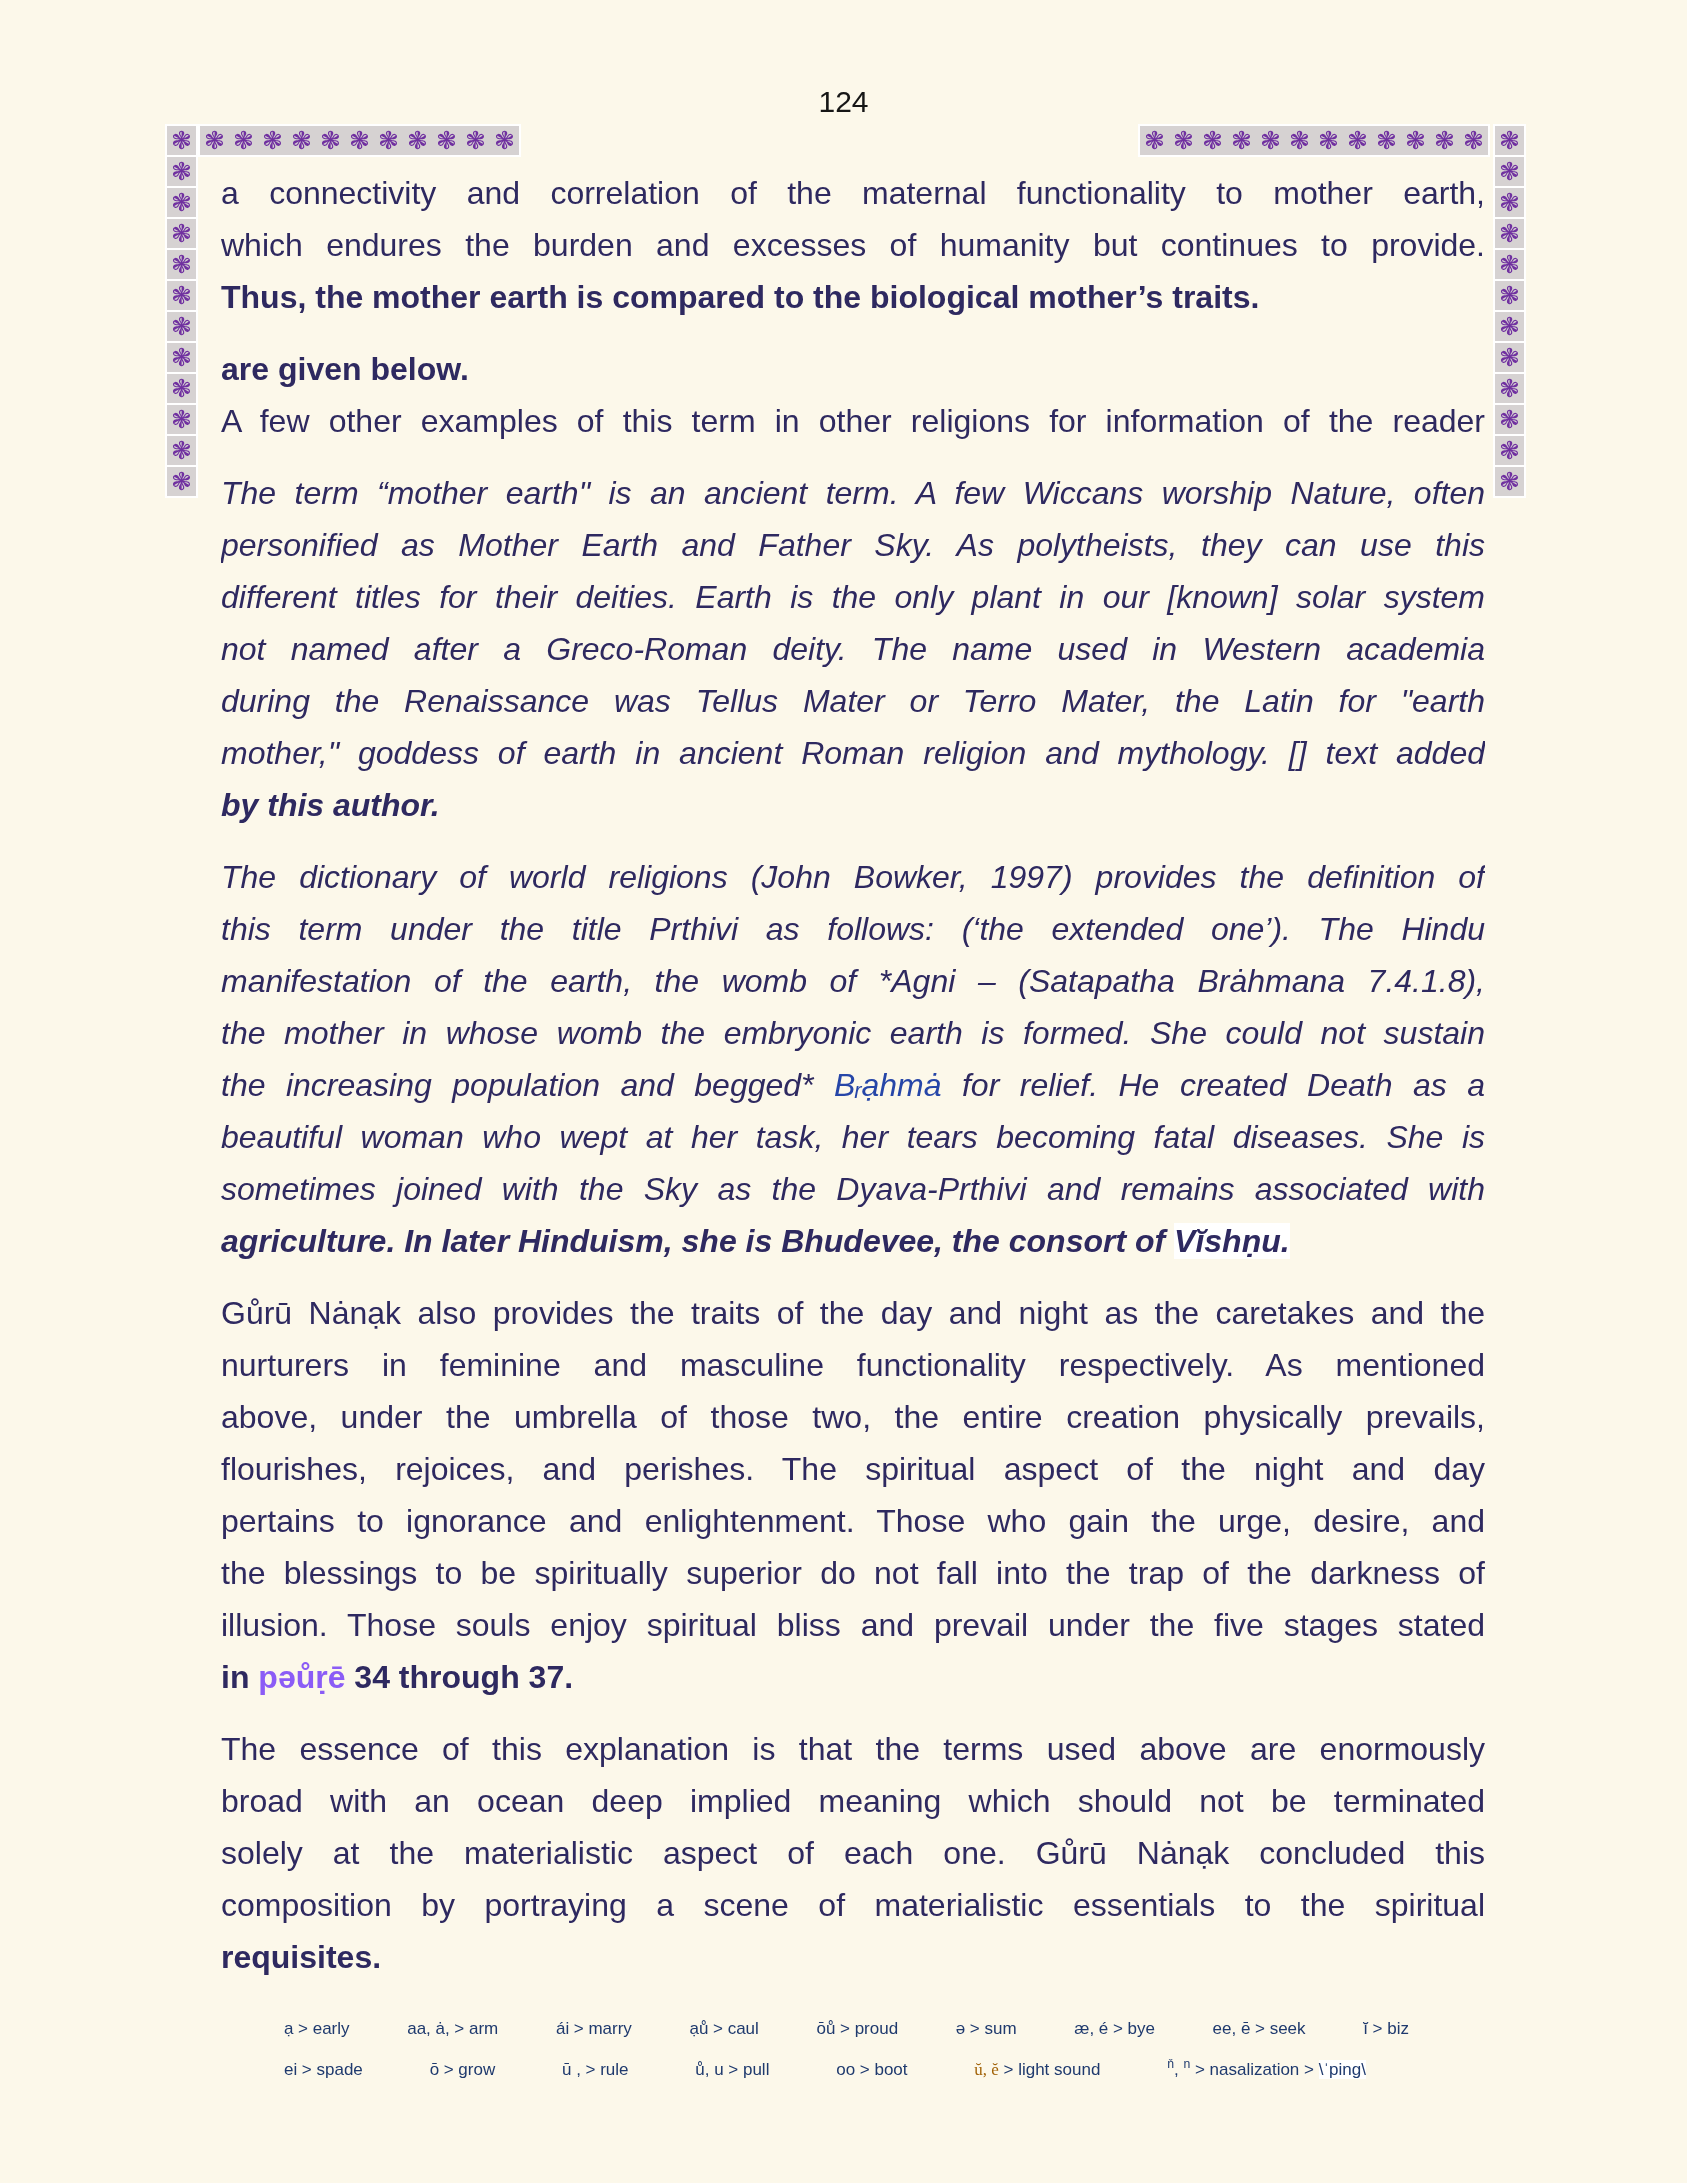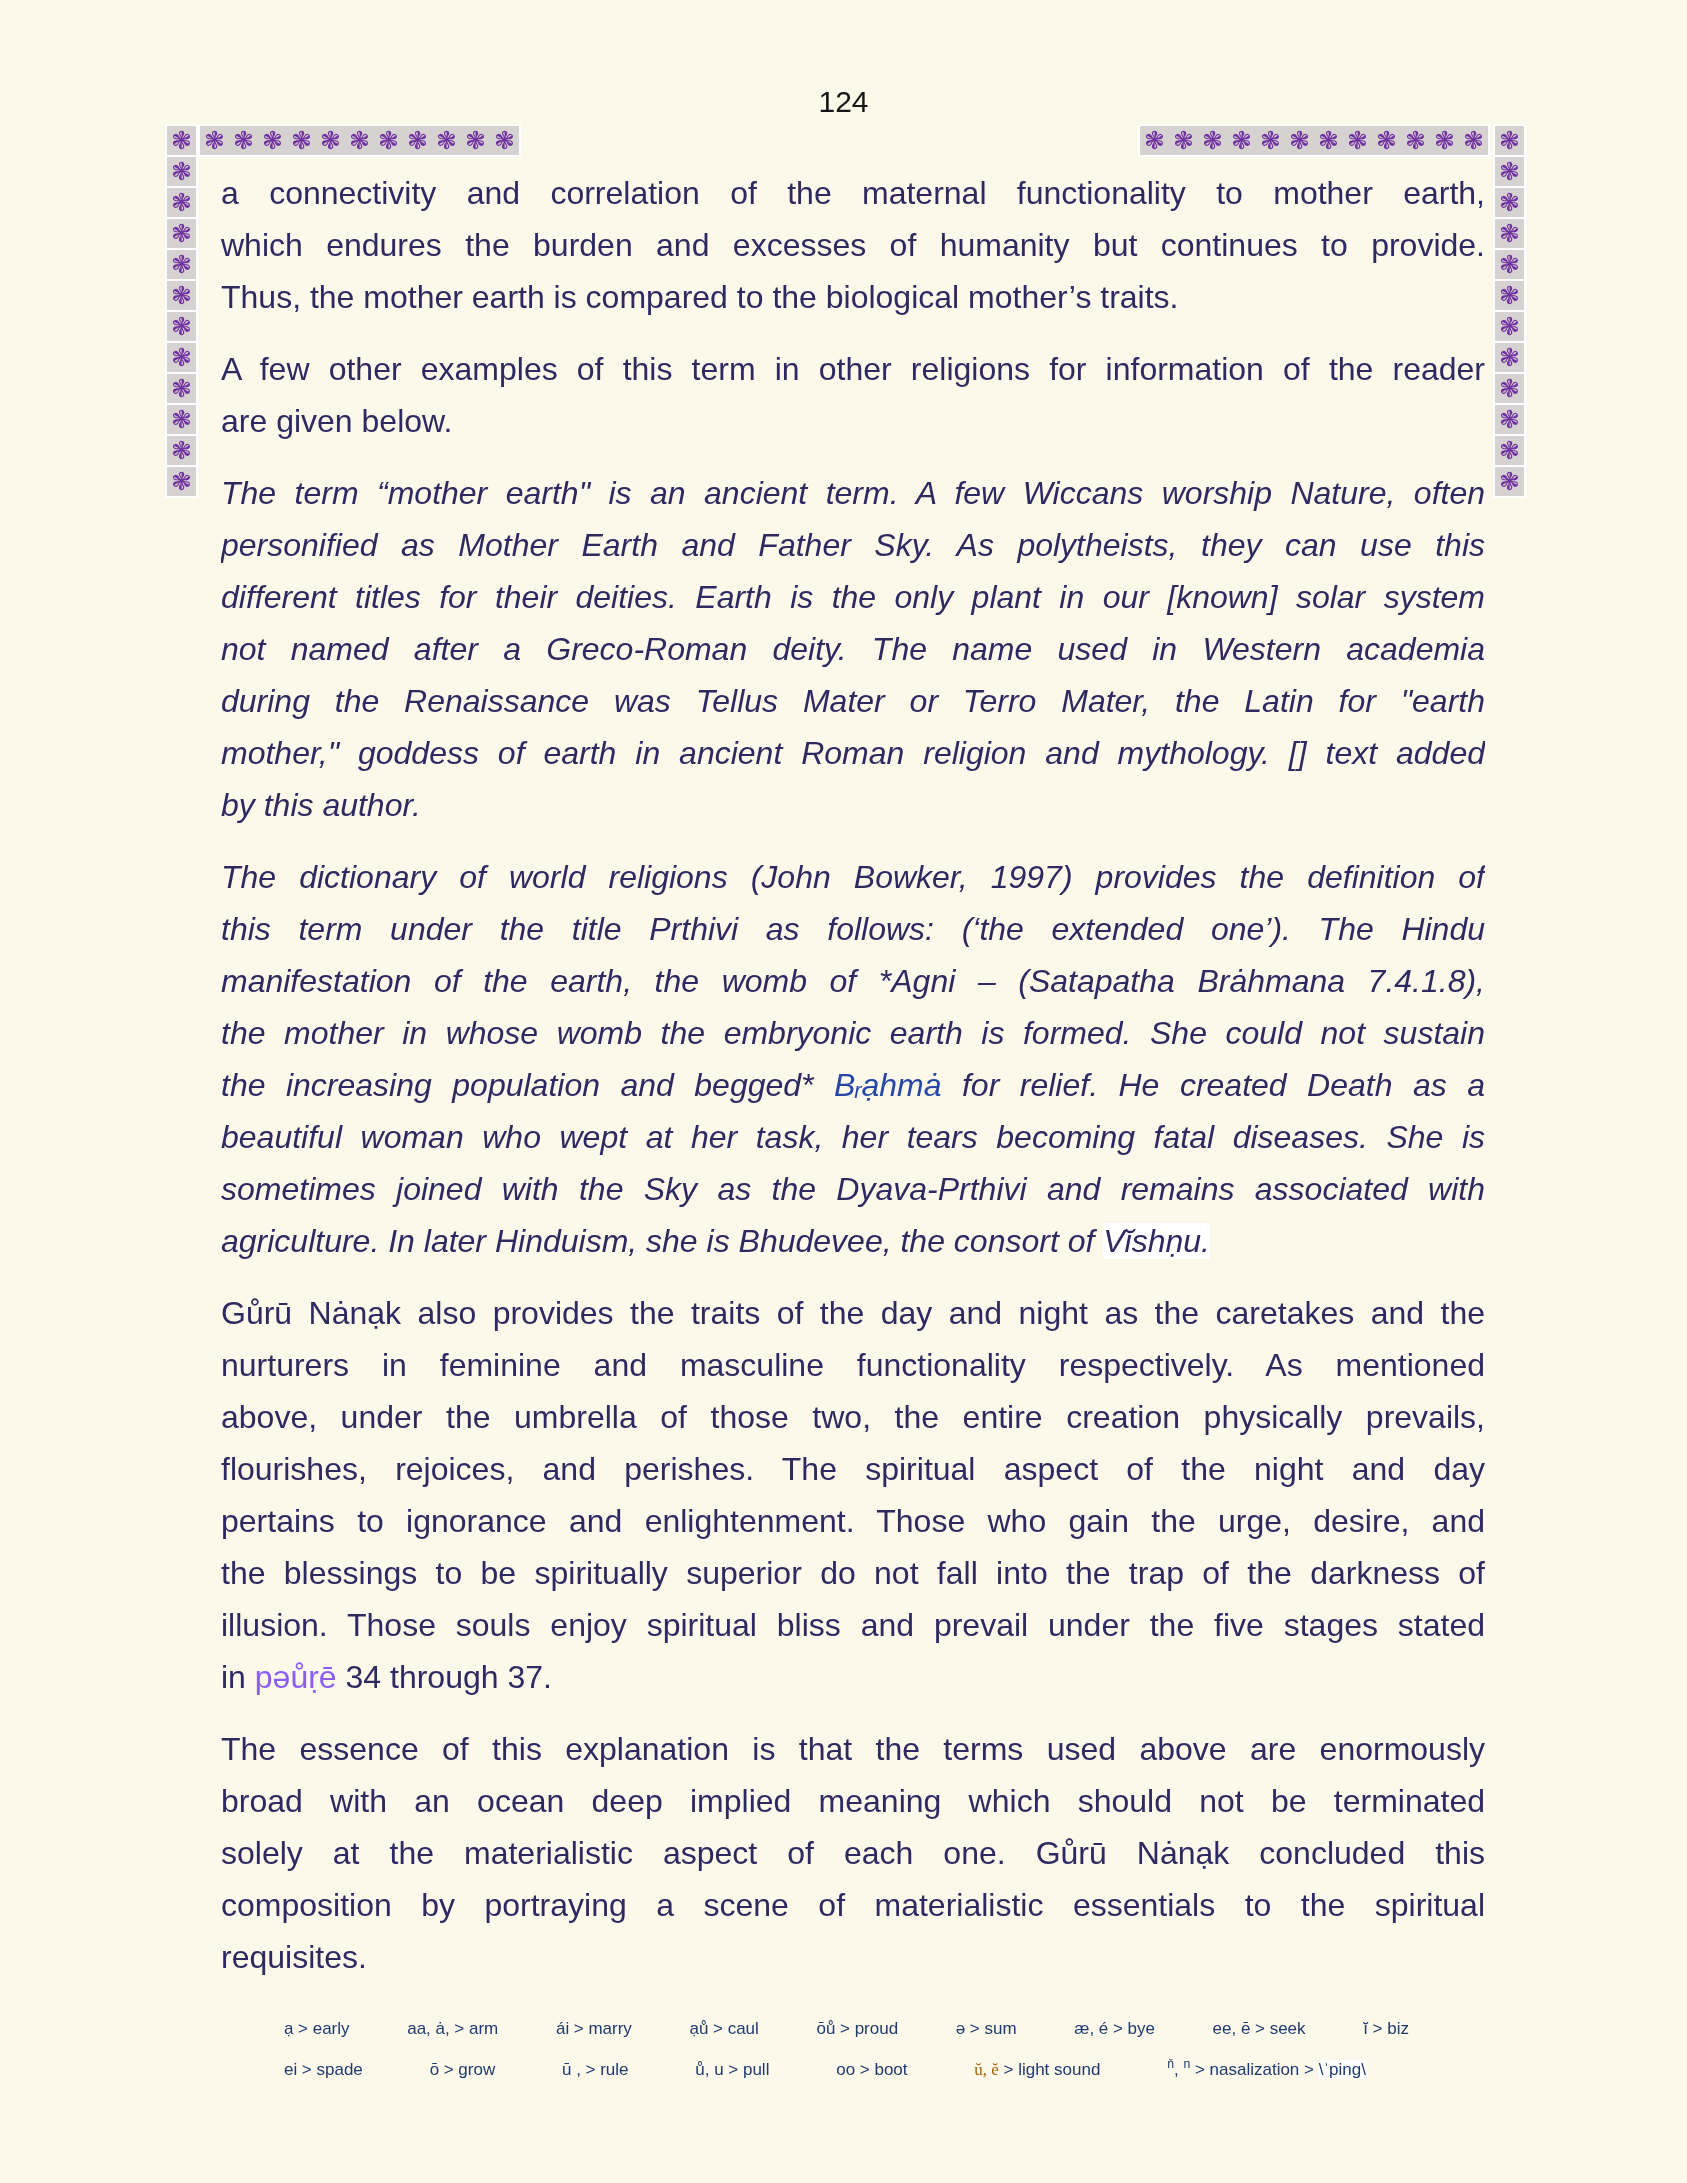--- a/index.html
+++ b/index.html
@@ -29,21 +29,21 @@
   #orn-right{left:1493px;top:124px;padding:2px;}
   
   .content{position:absolute;left:205px;top:167px;width:1280px;}
   .para{margin:0 0 20px 16px;}
   .line{
     font-size:32px;line-height:52px;height:52px;overflow:hidden;
     color:#2E2960;text-align:justify;text-align-last:justify;
     white-space:normal;
   }
   .para.italic .line{font-style:italic;}
-  .line.last{text-align-last:left;}
+  .line.last{text-align-last:left;font-weight:bold;}
   .c-blue{color:#2646A8;}
   .c-black{color:#8b5cf6;}
   .c-gray{color:#a16207;font-family:Liberation Serif, serif;}
   .hl-white{background:#FFFFFF;}
   
   .guide{
     position:absolute;left:284px;top:2019px;width:1125px;
     color:#1F3A6E;font-size:17px;
   }
   .grow{display:flex;justify-content:space-between;height:38px;align-items:baseline;}
@@ -124,22 +124,22 @@
       </div>
   </div>
 
   <div class="content" id="paras">
       <div class="para regular">
         <div class="line">a connectivity and correlation of the maternal functionality to mother earth,</div>
         <div class="line">which endures the burden and excesses of humanity but continues to provide.</div>
         <div class="line last">Thus, the mother earth is compared to the biological mother’s traits.</div>
       </div>
       <div class="para regular">
+        <div class="line last">are given below.</div>
         <div class="line">A few other examples of this term in other religions for information of the reader</div>
-        <div class="line last">are given below.</div>
       </div>
       <div class="para italic">
         <div class="line">The term “mother earth" is an ancient term. A few Wiccans worship Nature, often</div>
         <div class="line">personified as Mother Earth and Father Sky. As polytheists, they can use this</div>
         <div class="line">different titles for their deities. Earth is the only plant in our [known] solar system</div>
         <div class="line">not named after a Greco-Roman deity. The name used in Western academia</div>
         <div class="line">during the Renaissance was Tellus Mater or Terro Mater, the Latin for "earth</div>
         <div class="line">mother," goddess of earth in ancient Roman religion and mythology. [] text added</div>
         <div class="line last">by this author.</div>
       </div>

